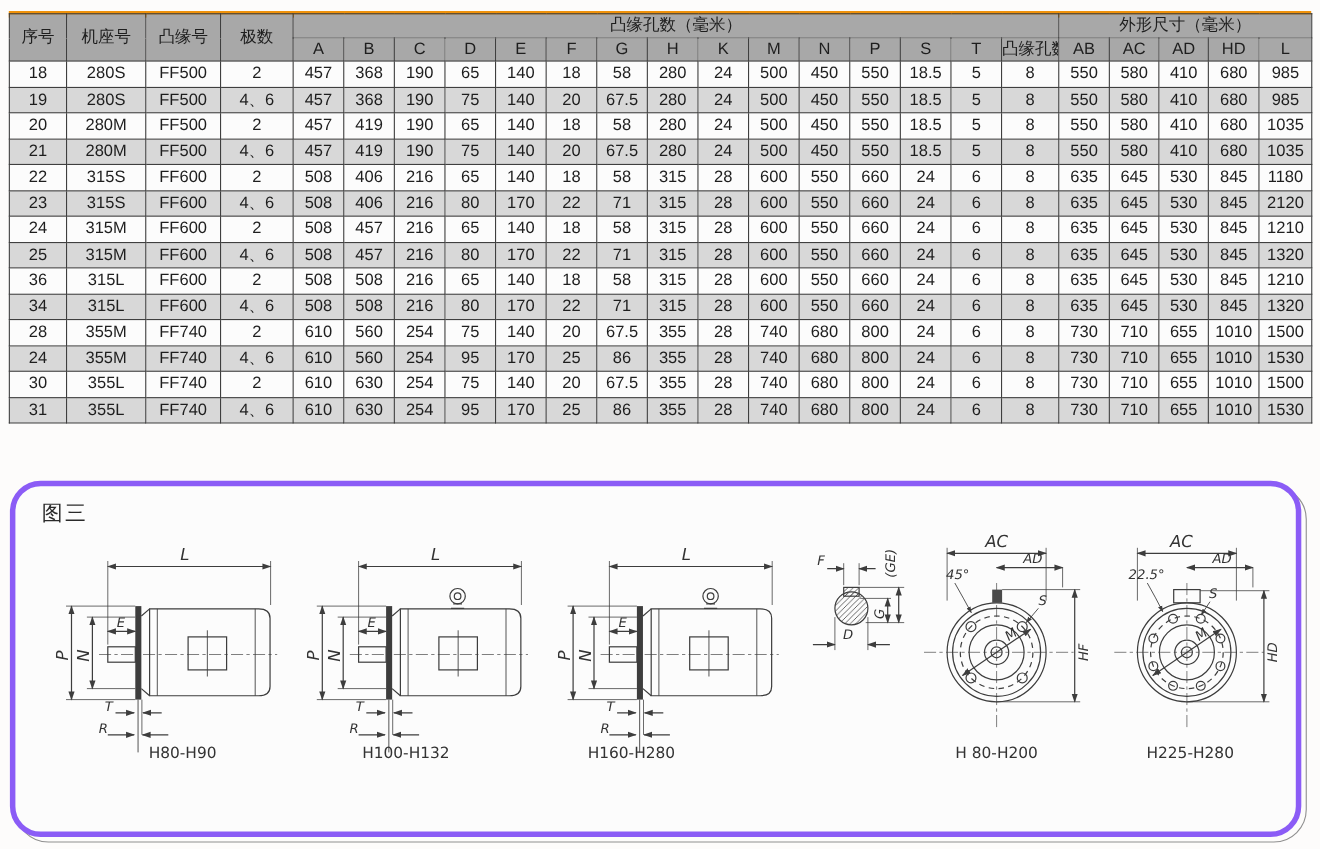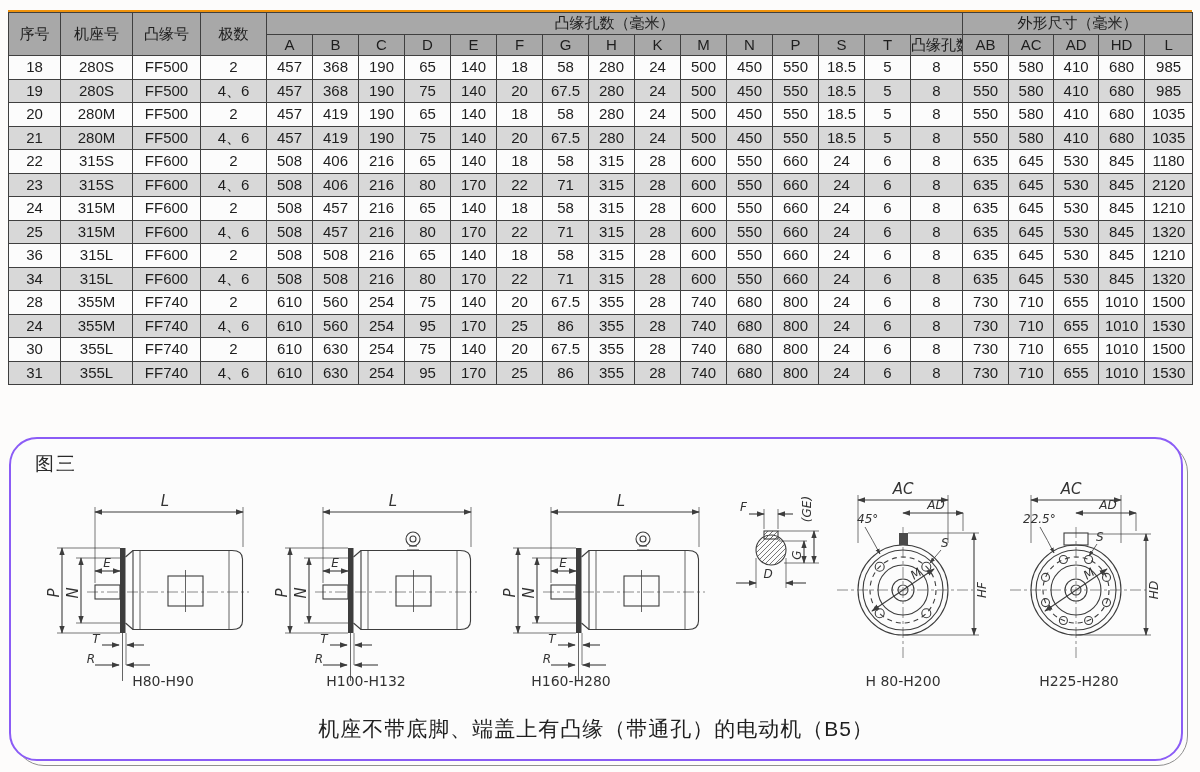--- a/index.html
+++ b/index.html
@@ -24,21 +24,21 @@
   .spec-table thead tr.group th { height:22px; }
   .spec-table thead tr.letters th { height:21px; }
   .spec-table thead th.small { font-size:15px;text-align:right; }
   .spec-table tbody td { font-size:15px; height:23.5px; background:#fcfcfc; color:#1e1e1e; }
   .spec-table tbody tr:nth-child(even) td { background:#d8d8d8; }
 
   
   .panel-outer { position:absolute; left:14px; top:442px; width:1174px; height:324px;
     border:1.5px solid #8f8f8f; border-radius:30px; }
   .panel-inner { position:absolute; left:-6px; top:-6px; width:1174px; height:324px;
-    border:2px solid #8b5cf6; border-radius:28px; background:#fcfcfc; }
+    border:5px solid #8b5cf6; border-radius:28px; background:#fcfcfc; }
   .fig-label { position:absolute; left:24px; top:12px; font-size:19px; color:#2a2a2a; letter-spacing:2px; }
   .caption { position:absolute; left:0; bottom:16px; width:100%; text-align:center;
     font-size:21px; color:#1f1f1f; letter-spacing:1px; }
   .drawing-svg { position:absolute; left:0; top:24px; width:1166px; height:256px; }
 
   .drawing-svg text { font-family:"DejaVu Sans", sans-serif; fill:#333; }
   .dim-t  { font-size:15px; font-style:italic; }
   .dim-s  { font-size:12px; font-style:italic; }
   .view-label { font-size:14px; font-style:normal; fill:#3a3a3a; }
 </style>
@@ -641,15 +641,14 @@
         <path d="M1034,148 L1096,106" marker-start="url(#ar)" marker-end="url(#ar)"></path>
         <text class="dim-s" stroke="none" transform="translate(1076,117) rotate(-34)">M</text>
 
         <path d="M1077,71 H1140 M1065,172 H1140" stroke-width="0.7"></path>
         <path d="M1135,71 V172" marker-start="url(#ar)" marker-end="url(#ar)"></path>
         <text class="dim-s" stroke="none" transform="translate(1147,127) rotate(-90)" text-anchor="middle">HD</text>
       </g>
       <text class="view-label" x="1068" y="223" text-anchor="middle">H225-H280</text>
     </svg>
 
-    <div class="caption">机座不带底脚、端盖上有凸缘（带通孔）的电动机（B5）</div>
   </div>
 </div>
 
 </body></html>

